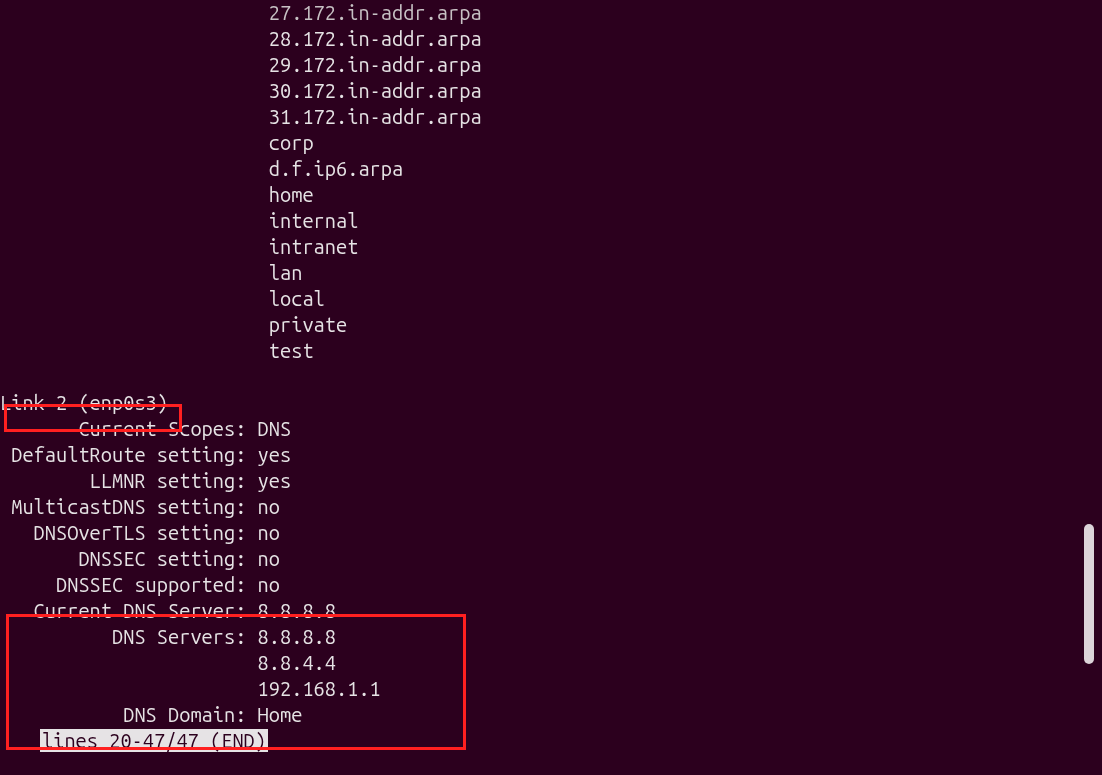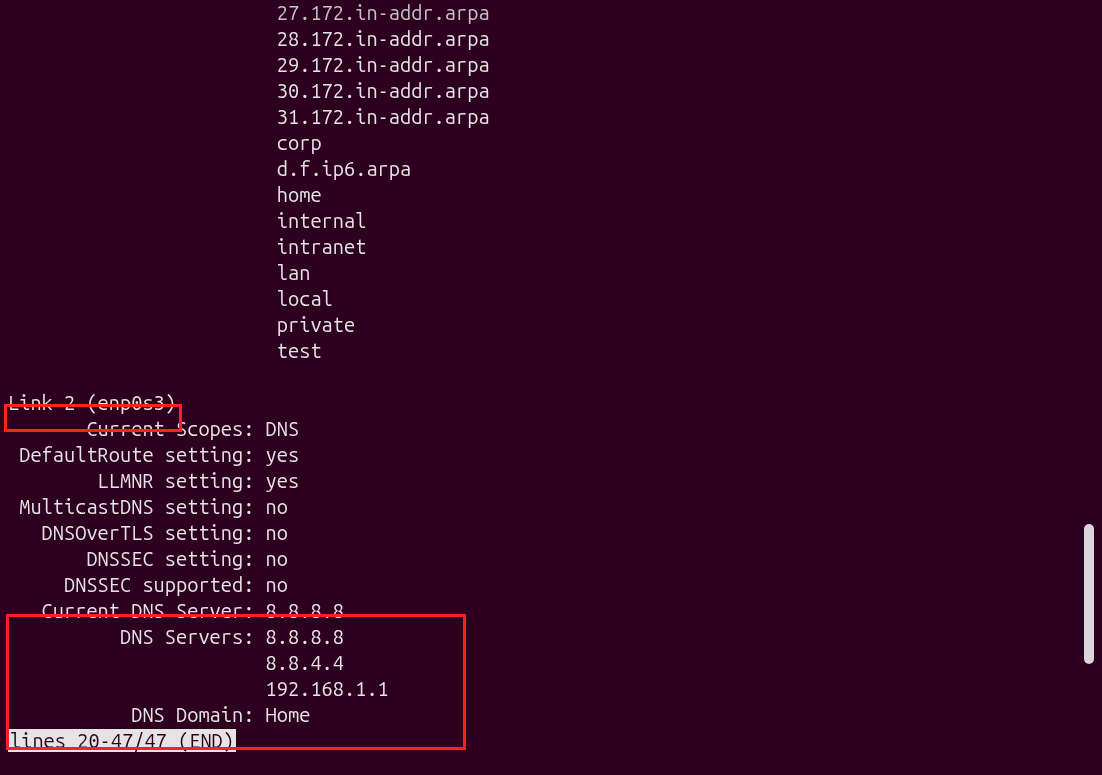--- a/index.html
+++ b/index.html
@@ -18,30 +18,30 @@
     background: var(--bg);
     overflow: hidden;
     position: relative;
   }
   .terminal {
     font-family: "Ubuntu Mono", "DejaVu Sans Mono", "Menlo", "Consolas", monospace;
     font-size: 20px;
     line-height: 26px;
     color: var(--fg);
     white-space: pre;
-    padding-left: 8px;
     padding-top: 0px;
   }
   .dim { color: var(--dim); }
   .bold { font-weight: normal; }
   .pager-status {
     background: #e6e3e5;
     color: #2c001e;
     display: inline;
     padding: 0 2px;
+    margin-left: 40px;
   }
   
   .annot {
     position: absolute;
     border: 3px solid var(--highlight-border);
     box-sizing: border-box;
     pointer-events: none;
   }
   
   .scrollbar {

